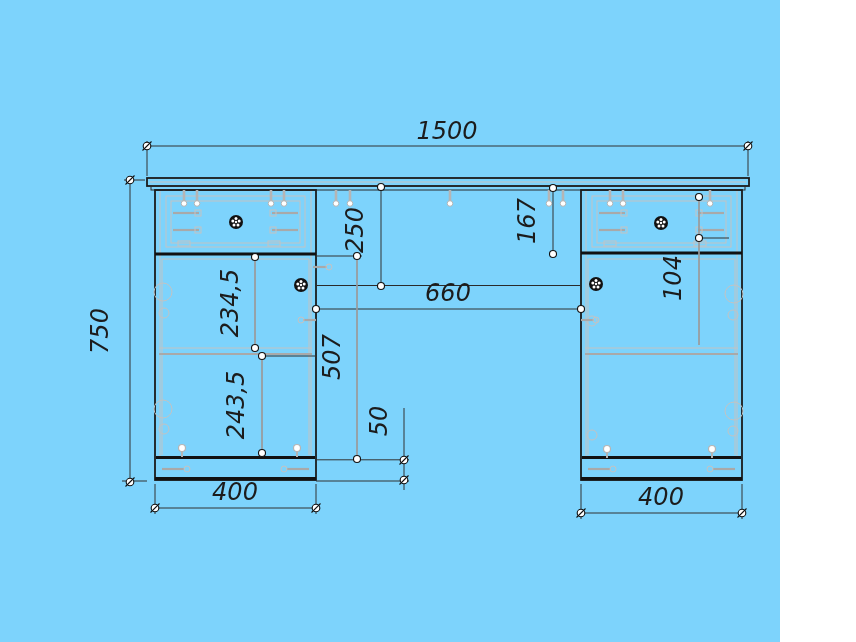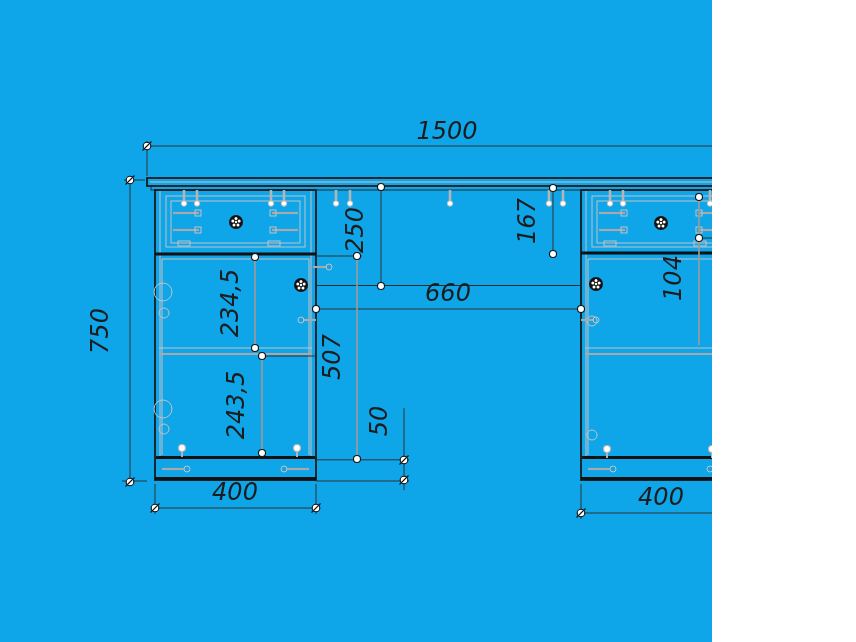--- a/index.html
+++ b/index.html
@@ -1,16 +1,16 @@
 <!DOCTYPE html>
 <html><head>
 <meta charset="utf-8">
 <style>
   html,body{margin:0;padding:0;background:#ffffff;}
-  .stage{position:relative;width:712px;height:642px;background:#0ea5e9;overflow:hidden;}
+  .stage{position:relative;width:780px;height:642px;background:#7dd3fc;overflow:hidden;}
   svg text.d{font:italic 24px "DejaVu Sans", sans-serif; fill:#1c1c1c;}
   .s1 {stroke:#2a2a2a;stroke-width:1;fill:none;}
   .s15{stroke:#1b1b1b;stroke-width:1.8;fill:none;}
   .s3 {stroke:#111;stroke-width:3.2;fill:none;}
   .g1 {stroke:#c3c3c3;stroke-width:1;fill:none;}
   .g2 {stroke:#a9a9a9;stroke-width:2.2;fill:none;}
   .dim {stroke:#333;stroke-width:1;fill:none;}
   .dimg{stroke:#9a9a9a;stroke-width:1.7;fill:none;}
   .mk circle{fill:#fff;stroke:#111;stroke-width:1.1;}
   .mk line{stroke:#111;stroke-width:1.1;}

